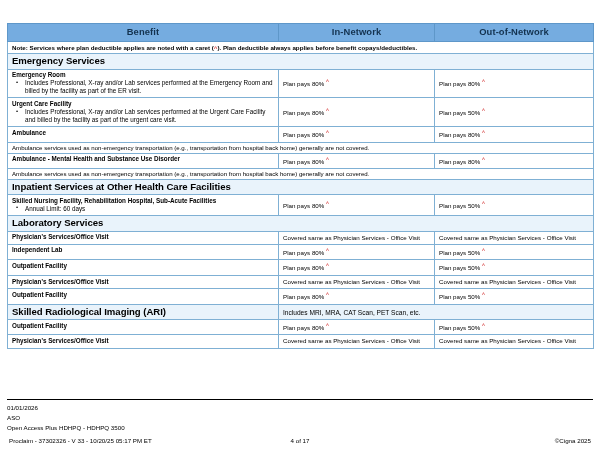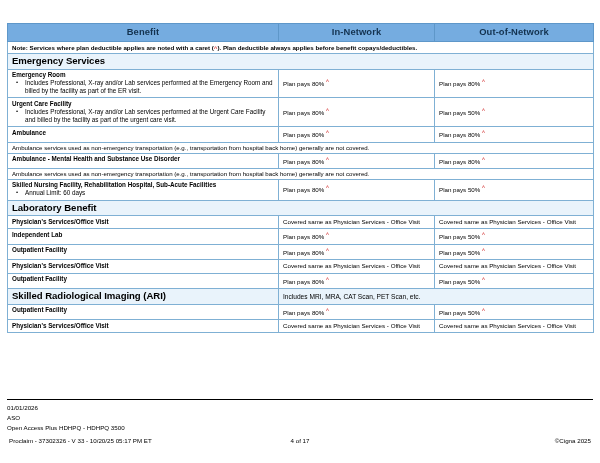--- a/index.html
+++ b/index.html
@@ -216,32 +216,35 @@
           <div>Ambulance - Mental Health and Substance Use Disorder</div>
         </td>
         <td class="value-cell">Plan pays 80% <span class="caret" style="font-size: 5px; vertical-align: super;">^</span></td>
         <td class="value-cell">Plan pays 80% <span class="caret" style="font-size: 5px; vertical-align: super;">^</span></td>
       </tr>
 
       <tr class="info-row">
         <td colspan="3">Ambulance services used as non-emergency transportation (e.g., transportation from hospital back home) generally are not covered.</td>
       </tr>
 
+      <tr class="section-row">
+        <td colspan="3">Inpatient Services at Other Health Care Facilities</td>
+      </tr>
 
       <tr>
         <td class="benefit-cell">
           <div>Skilled Nursing Facility, Rehabilitation Hospital, Sub-Acute Facilities</div>
           <div class="sub">Annual Limit: 60 days</div>
         </td>
         <td class="value-cell">Plan pays 80% <span class="caret" style="font-size: 5px; vertical-align: super;">^</span></td>
         <td class="value-cell">Plan pays 50% <span class="caret" style="font-size: 5px; vertical-align: super;">^</span></td>
       </tr>
 
       <tr class="section-row">
-        <td colspan="3">Laboratory Benefit</td>
+        <td colspan="3">Laboratory Services</td>
       </tr>
 
       <tr>
         <td class="benefit-cell" style="vertical-align:middle">
           <div>Physician's Services/Office Visit</div>
         </td>
         <td class="value-cell top">Covered same as Physician Services - Office Visit</td>
         <td class="value-cell top">Covered same as Physician Services - Office Visit</td>
       </tr>
 

